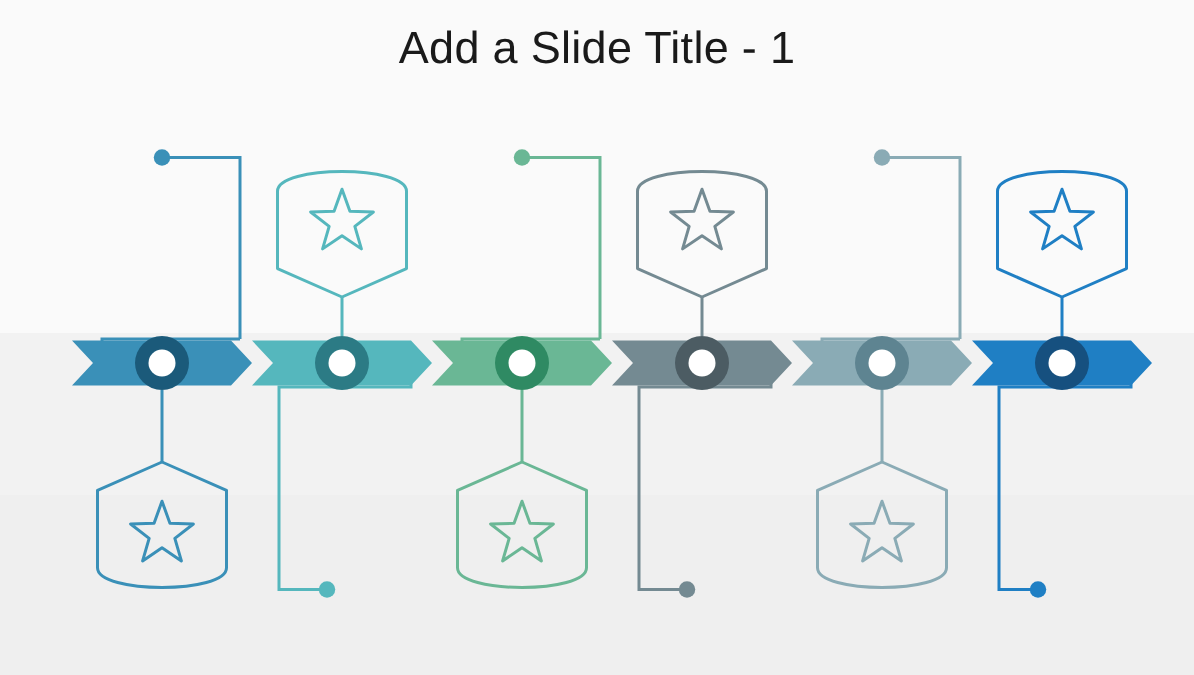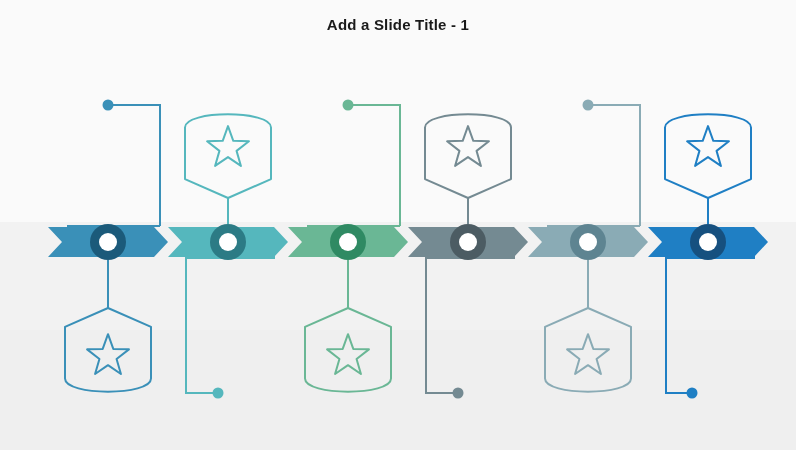--- a/index.html
+++ b/index.html
@@ -24,25 +24,24 @@
   #band-upper { top: 0; height: 222px; background: #fafafa; }
   #band-mid   { top: 222px; height: 108px; background: #f2f2f2; }
   #band-lower { top: 330px; height: 120px; background: #efefef; }
 
   #slide-title {
     position: absolute;
     left: 0;
     top: 16px;
     width: 796px;
     text-align: center;
-    font-size: 15px;
+    font-size: 30px;
     color: #1a1a1a;
     font-family: "Liberation Sans", sans-serif;
     letter-spacing: 0.2px;
-    font-weight: bold;
   }
   #diagram-svg {
     position: absolute;
     left: 0;
     top: 0;
   }
 </style>
 </head>
 <body>
 

